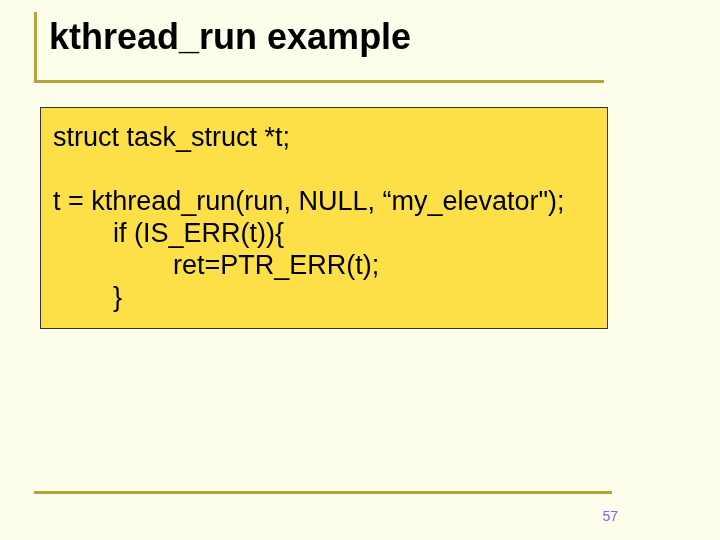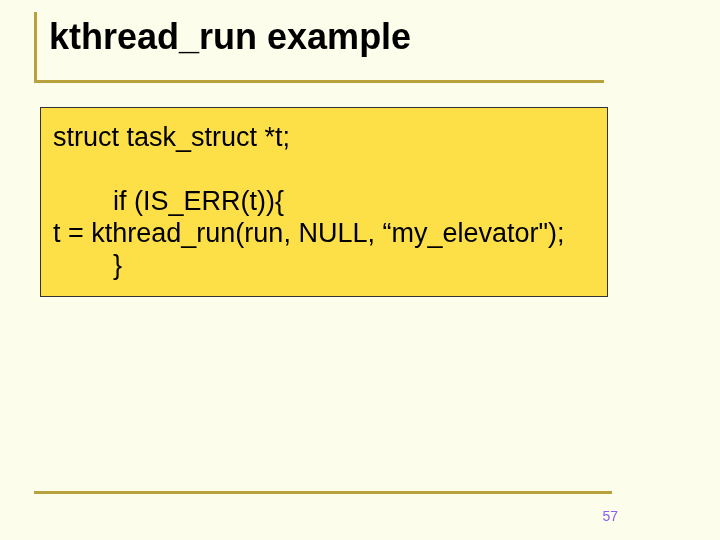--- a/index.html
+++ b/index.html
@@ -66,22 +66,23 @@
 
 <div class="slide">
 
   <div class="title-wrap">
     <h1 class="title">kthread_run example</h1>
   </div>
 
   <div class="code-box">
     <div class="code-line">struct task_struct *t;</div>
     <div class="blank-line"></div>
+    <div class="code-line">t = kthread_run(run, NULL, “my_elevator");</div>
     <div class="code-line">        if (IS_ERR(t)){</div>
-    <div class="code-line">t = kthread_run(run, NULL, “my_elevator");</div>
+    <div class="code-line">                ret=PTR_ERR(t);</div>
     <div class="code-line">        }</div>
   </div>
 
   <div class="footer-rule"></div>
 
   <div class="page-num">57</div>
 
 </div>
 
 </body></html>

